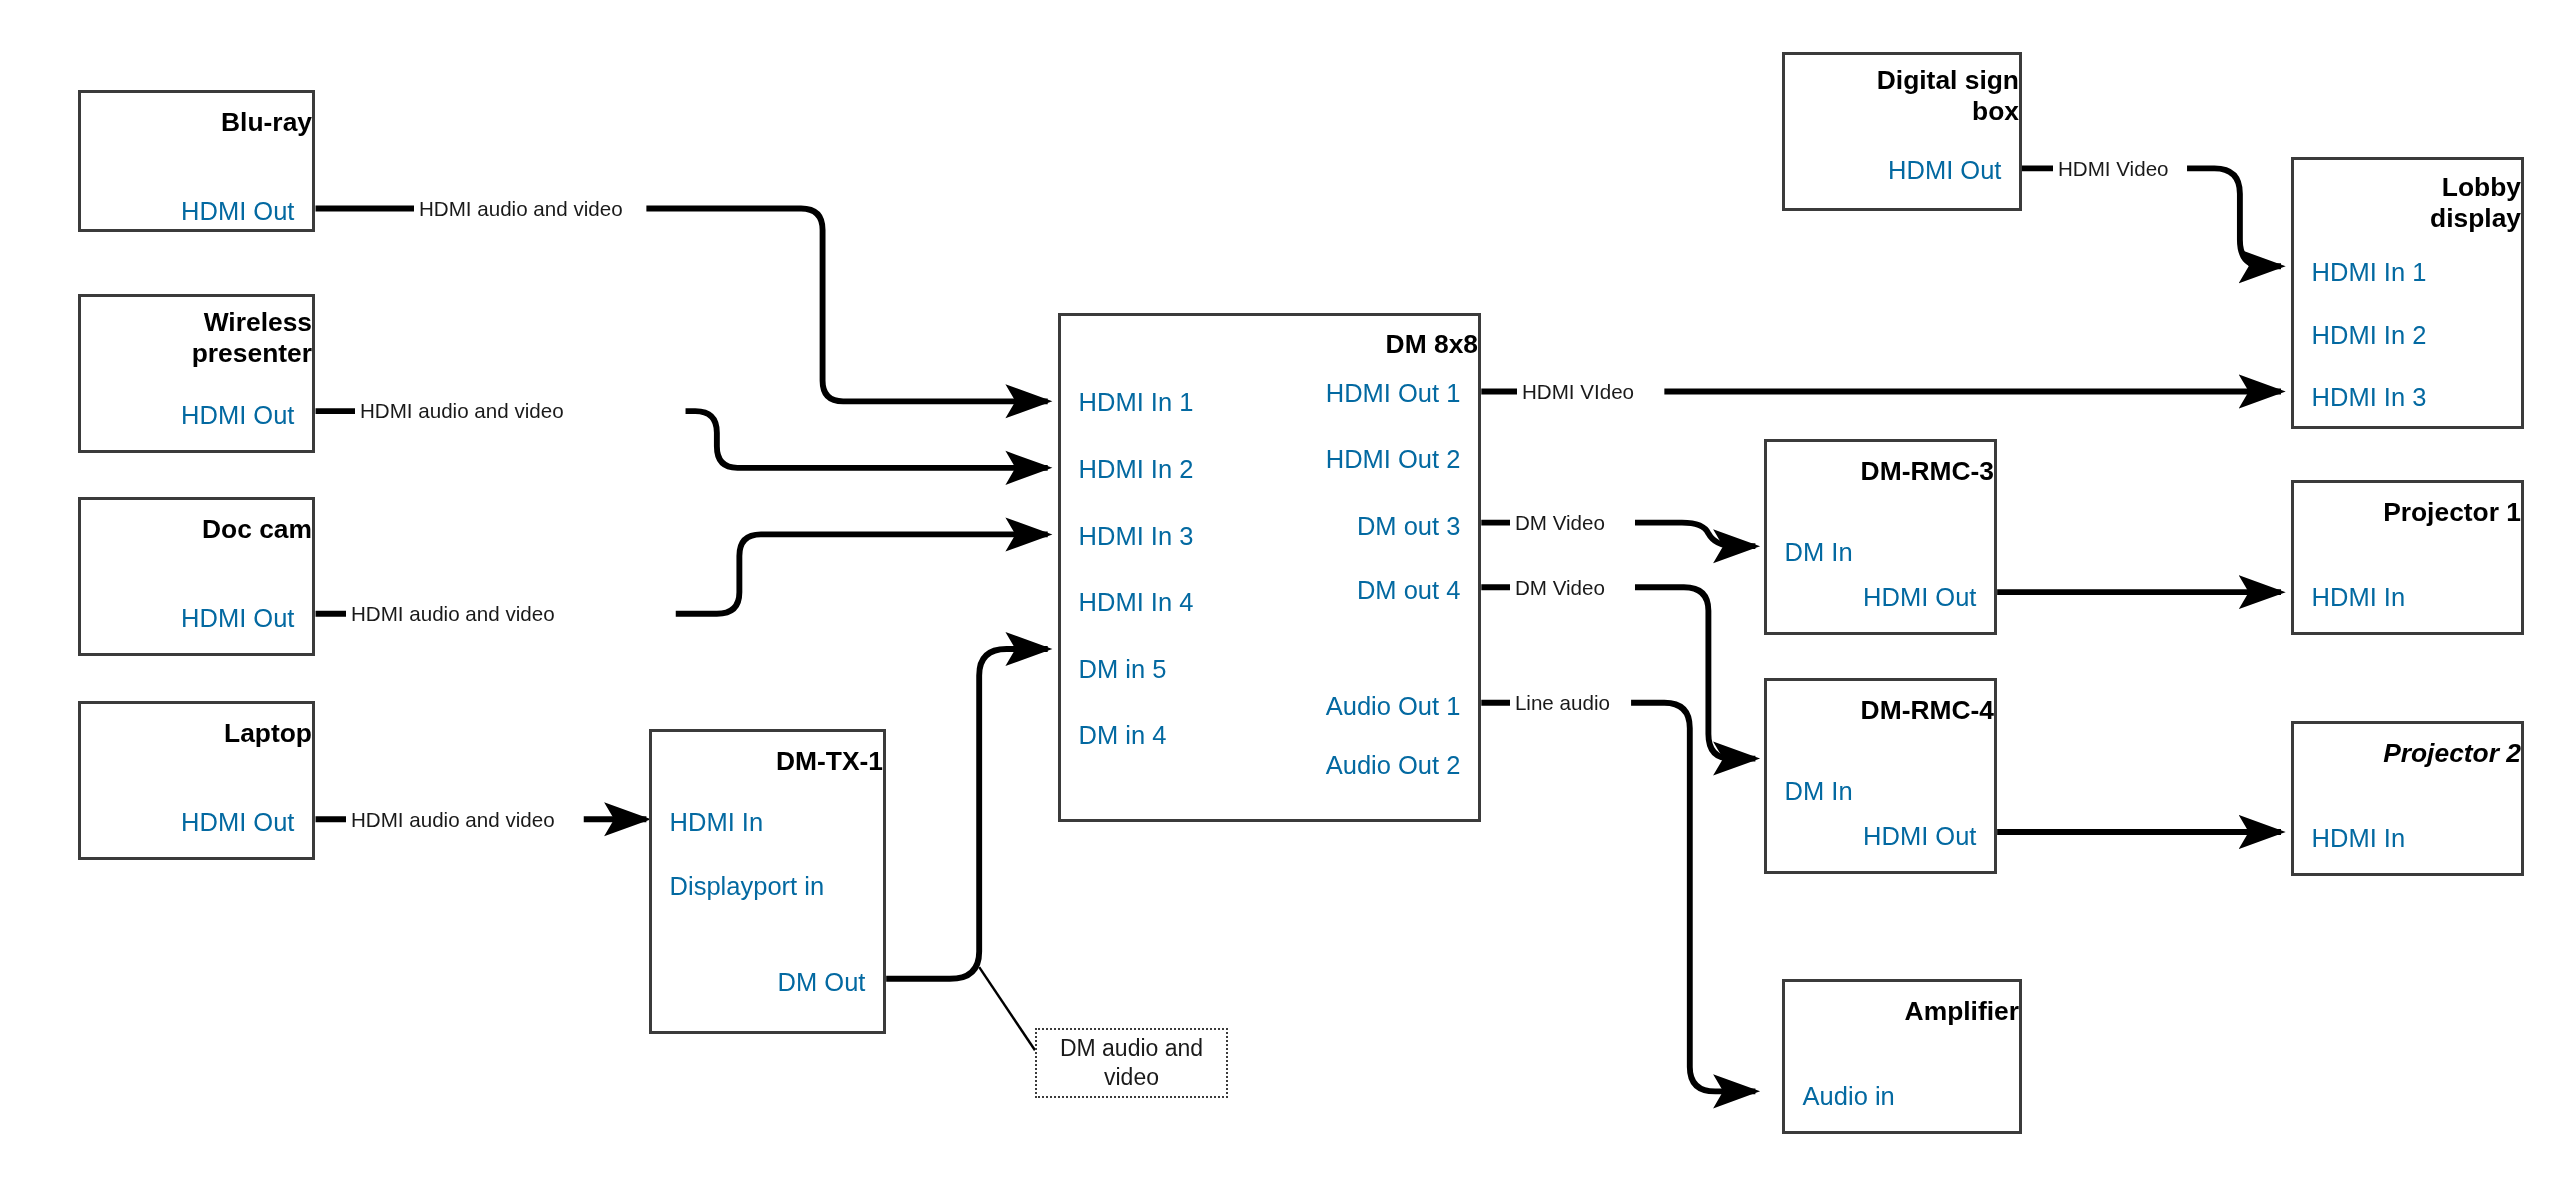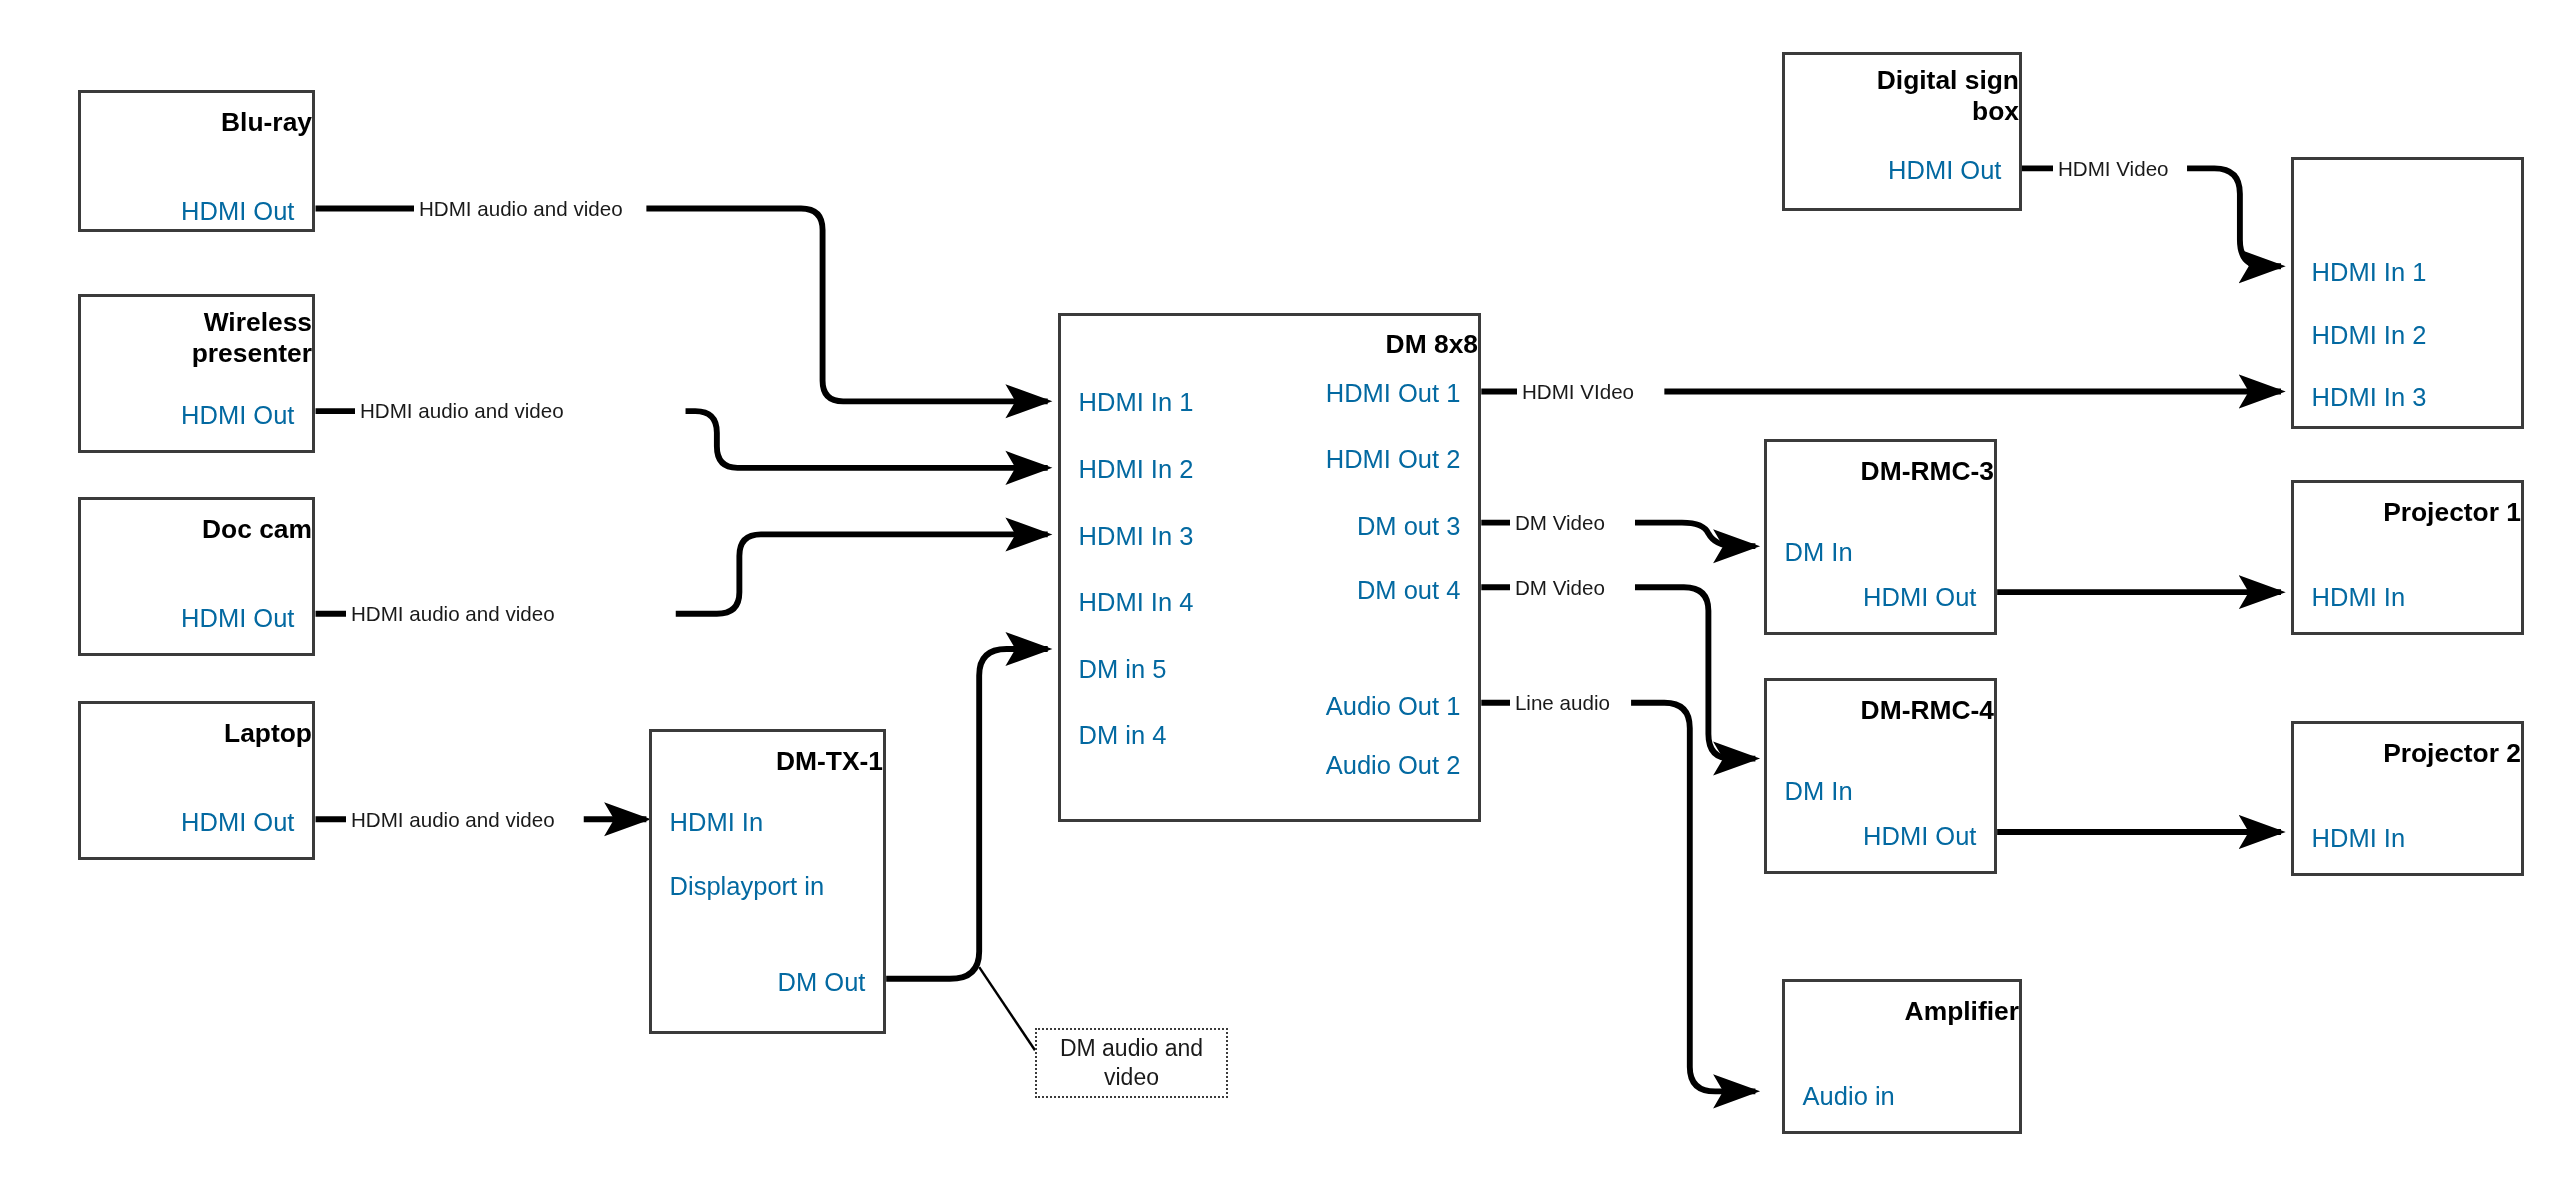--- a/index.html
+++ b/index.html
@@ -182,20 +182,22 @@
     <div class="port right" style="top:437px;">Audio Out 2</div>
   </div>
 
   <div class="node" style="left:1782px; top:52px; width:240px; height:159px;">
     <div class="title" style="margin-top:9.8px; white-space:pre-line;">Digital sign
 box</div>
     <div class="port right" style="top:103px;">HDMI Out</div>
   </div>
 
   <div class="node" style="left:2291px; top:157px; width:233px; height:272px;">
+    <div class="title" style="margin-top:11.7px; white-space:pre-line;">Lobby
+display</div>
     <div class="port left" style="top:100px;">HDMI In 1</div>
     <div class="port left" style="top:163px;">HDMI In 2</div>
     <div class="port left" style="top:225px;">HDMI In 3</div>
   </div>
 
   <div class="node" style="left:1764px; top:439px; width:233px; height:196px;">
     <div class="title" style="margin-top:13.7px;">DM-RMC-3</div>
     <div class="port left" style="top:98px;">DM In</div>
     <div class="port right" style="top:143px;">HDMI Out</div>
   </div>
@@ -205,21 +207,21 @@
     <div class="port left" style="top:98px;">DM In</div>
     <div class="port right" style="top:143px;">HDMI Out</div>
   </div>
 
   <div class="node" style="left:2291px; top:480px; width:233px; height:155px;">
     <div class="title" style="margin-top:13.7px;">Projector 1</div>
     <div class="port left" style="top:102px;">HDMI In</div>
   </div>
 
   <div class="node" style="left:2291px; top:721px; width:233px; height:155px;">
-    <div class="title" style="margin-top:13.7px;">Projector 2</div>
+    <div class="title" style="margin-top:13.7px;font-style:italic;">Projector 2</div>
     <div class="port left" style="top:102px;">HDMI In</div>
   </div>
 
   <div class="node" style="left:1782px; top:979px; width:240px; height:155px;">
     <div class="title" style="margin-top:13.7px;">Amplifier</div>
     <div class="port left" style="top:102px;">Audio in</div>
   </div>
 
 </div>
 

